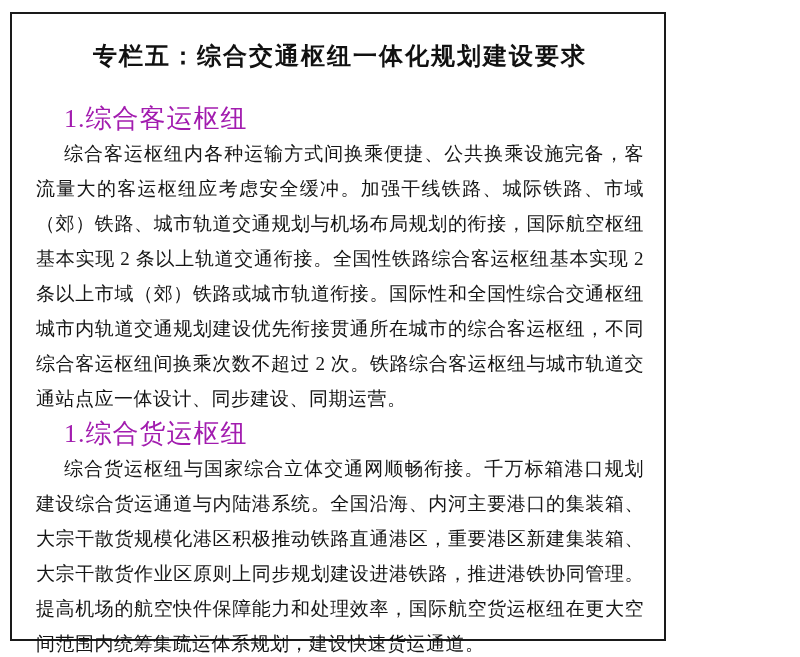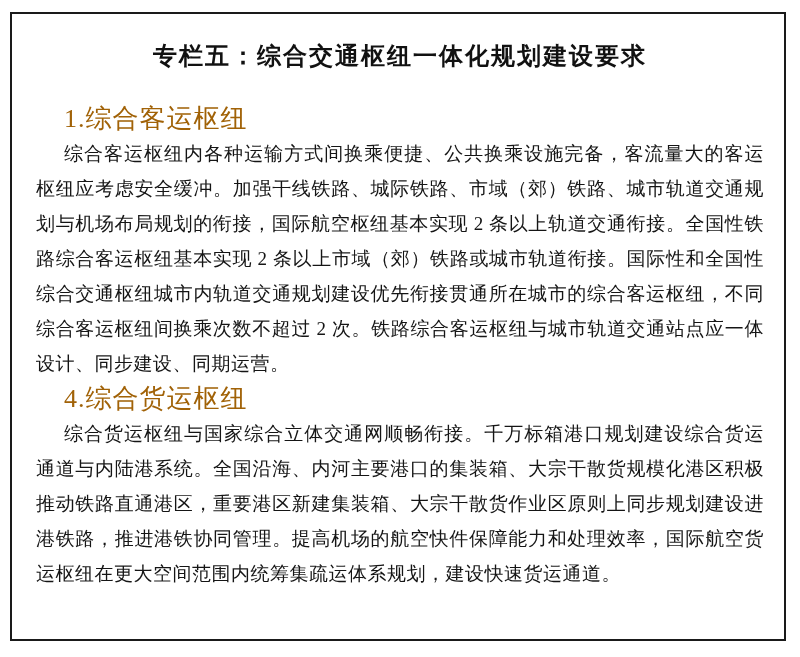--- a/index.html
+++ b/index.html
@@ -13,40 +13,40 @@
   .page {
     position: relative;
     width: 800px;
     height: 657px;
     background: #ffffff;
   }
   .panel {
     position: absolute;
     left: 10px;
     top: 12px;
-    width: 776px;
+    width: 656px;
     height: 629px;
     border: 2px solid #1a1a1a;
     background: #ffffff;
     padding: 26px 20px 0 24px;
   }
   .panel-title {
     text-align: center;
     font-family: "Liberation Sans", sans-serif;
     font-weight: bold;
     font-size: 24px;
     line-height: 32px;
     letter-spacing: 2px;
     color: #111111;
     margin-bottom: 29px;
   }
   .section-heading {
     font-size: 26px;
     line-height: 35px;
-    color: #a16207;
+    color: #a21caf;
     padding-left: 28px;
     letter-spacing: 1px;
   }
   .section-body {
     font-size: 19px;
     line-height: 35px;
     color: #151515;
     text-align: justify;
     text-justify: inter-ideograph;
     text-indent: 28px;
@@ -56,16 +56,16 @@
 </head>
 <body>
 
 <div class="page">
   <div class="panel">
     <div class="panel-title">专栏五：综合交通枢纽一体化规划建设要求</div>
 
     <div class="section-heading">1.综合客运枢纽</div>
     <p class="section-body">综合客运枢纽内各种运输方式间换乘便捷、公共换乘设施完备，客流量大的客运枢纽应考虑安全缓冲。加强干线铁路、城际铁路、市域（郊）铁路、城市轨道交通规划与机场布局规划的衔接，国际航空枢纽基本实现 2 条以上轨道交通衔接。全国性铁路综合客运枢纽基本实现 2 条以上市域（郊）铁路或城市轨道衔接。国际性和全国性综合交通枢纽城市内轨道交通规划建设优先衔接贯通所在城市的综合客运枢纽，不同综合客运枢纽间换乘次数不超过 2 次。铁路综合客运枢纽与城市轨道交通站点应一体设计、同步建设、同期运营。</p>
 
-    <div class="section-heading">4.综合货运枢纽</div>
+    <div class="section-heading">1.综合货运枢纽</div>
     <p class="section-body">综合货运枢纽与国家综合立体交通网顺畅衔接。千万标箱港口规划建设综合货运通道与内陆港系统。全国沿海、内河主要港口的集装箱、大宗干散货规模化港区积极推动铁路直通港区，重要港区新建集装箱、大宗干散货作业区原则上同步规划建设进港铁路，推进港铁协同管理。提高机场的航空快件保障能力和处理效率，国际航空货运枢纽在更大空间范围内统筹集疏运体系规划，建设快速货运通道。</p>
   </div>
 </div>
 
 </body></html>

